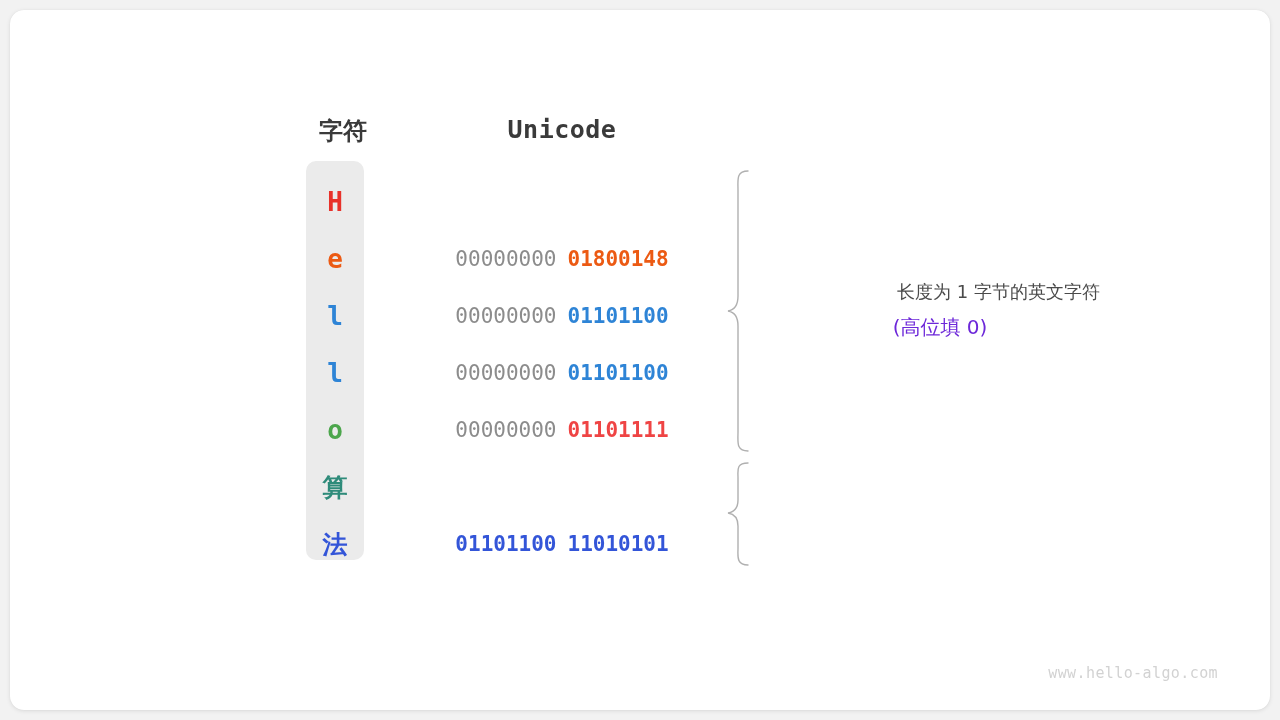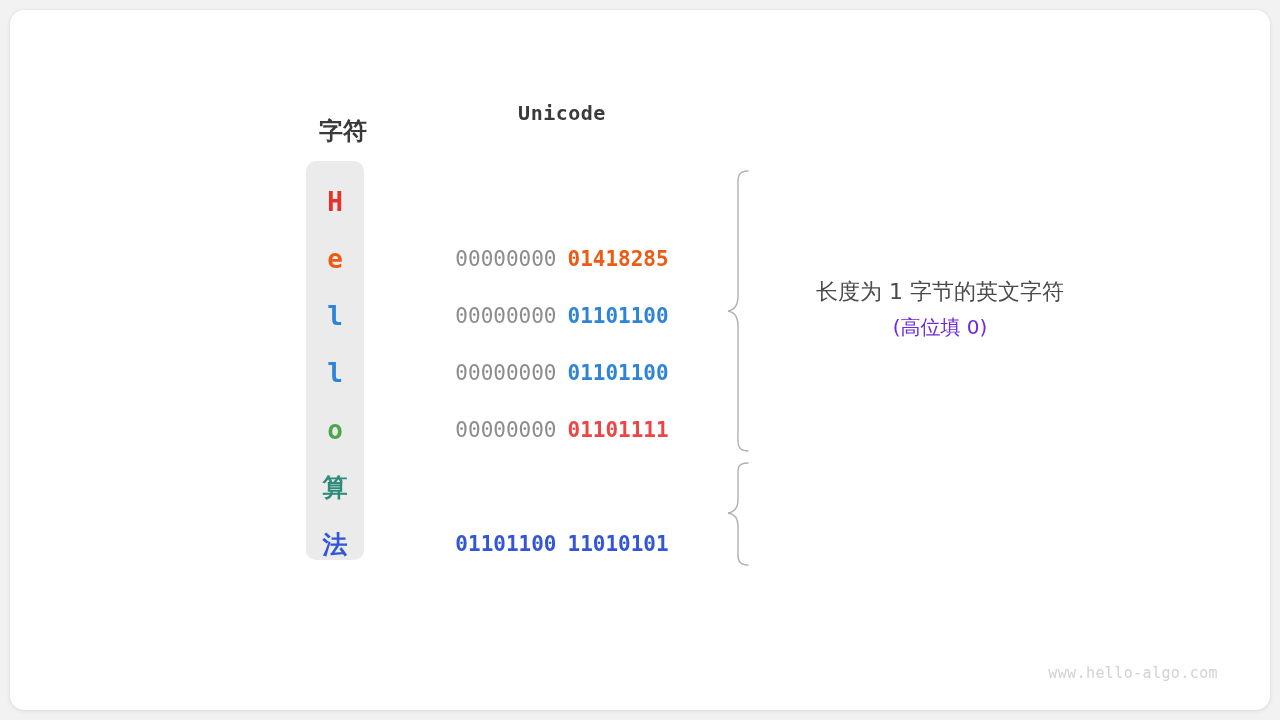--- a/index.html
+++ b/index.html
@@ -41,24 +41,24 @@
   #hdr-char {
     left: 288px;
     top: 105px;
     width: 90px;
     text-align: center;
     font-size: 24px;
     font-family: "Liberation Sans", "DejaVu Sans", sans-serif;
   }
   #hdr-unicode {
     left: 412px;
-    top: 91px;
+    top: 105px;
     width: 280px;
     text-align: center;
-    font-size: 20px;
+    font-size: 25px;
     font-family: "DejaVu Sans Mono", "Liberation Mono", monospace;
     letter-spacing: 0.5px;
   }
 
   
   #char-column {
     position: absolute;
     left: 296px;
     top: 151px;
     width: 58px;
@@ -123,22 +123,23 @@
 
   
   .annot {
     position: absolute;
     text-align: center;
     color: #4a4a4a;
     font-family: "DejaVu Sans", "Liberation Sans", sans-serif;
     white-space: nowrap;
   }
   .annot .line1 {
-    font-size: 22px;
+    font-size: 18px;
     line-height: 36px;
+    text-align: right;
   }
   .annot .line2 {
     font-size: 20px;
     line-height: 34px;
     color: #6d28d9;
   }
 
   
   #watermark {
     position: absolute;
@@ -160,21 +161,21 @@
     <div class="hdr" id="hdr-unicode">Unicode</div>
 
     <div id="char-column"></div>
 
     <div id="rows-host">
         <div class="row" style="top: 164px;">
           <div class="glyph" style="color: rgb(232, 49, 42);">H</div>
         </div>
         <div class="row" style="top: 221px;">
           <div class="glyph" style="color: rgb(236, 90, 19);">e</div>
-          <div class="bits"><span class="hi" style="color: rgb(140, 140, 140);">00000000</span><span class="gap"> </span><span class="lo" style="color: rgb(236, 90, 19);">01418285</span></div>
+          <div class="bits"><span class="hi" style="color: rgb(140, 140, 140);">00000000</span><span class="gap"> </span><span class="lo" style="color: rgb(236, 90, 19);">01800148</span></div>
         </div>
         <div class="row" style="top: 278px;">
           <div class="glyph" style="color: rgb(46, 132, 214);">l</div>
           <div class="bits"><span class="hi" style="color: rgb(140, 140, 140);">00000000</span><span class="gap"> </span><span class="lo" style="color: rgb(46, 132, 214);">01101100</span></div>
         </div>
         <div class="row" style="top: 335px;">
           <div class="glyph" style="color: rgb(46, 132, 214);">l</div>
           <div class="bits"><span class="hi" style="color: rgb(140, 140, 140);">00000000</span><span class="gap"> </span><span class="lo" style="color: rgb(46, 132, 214);">01101100</span></div>
         </div>
         <div class="row" style="top: 392px;">

